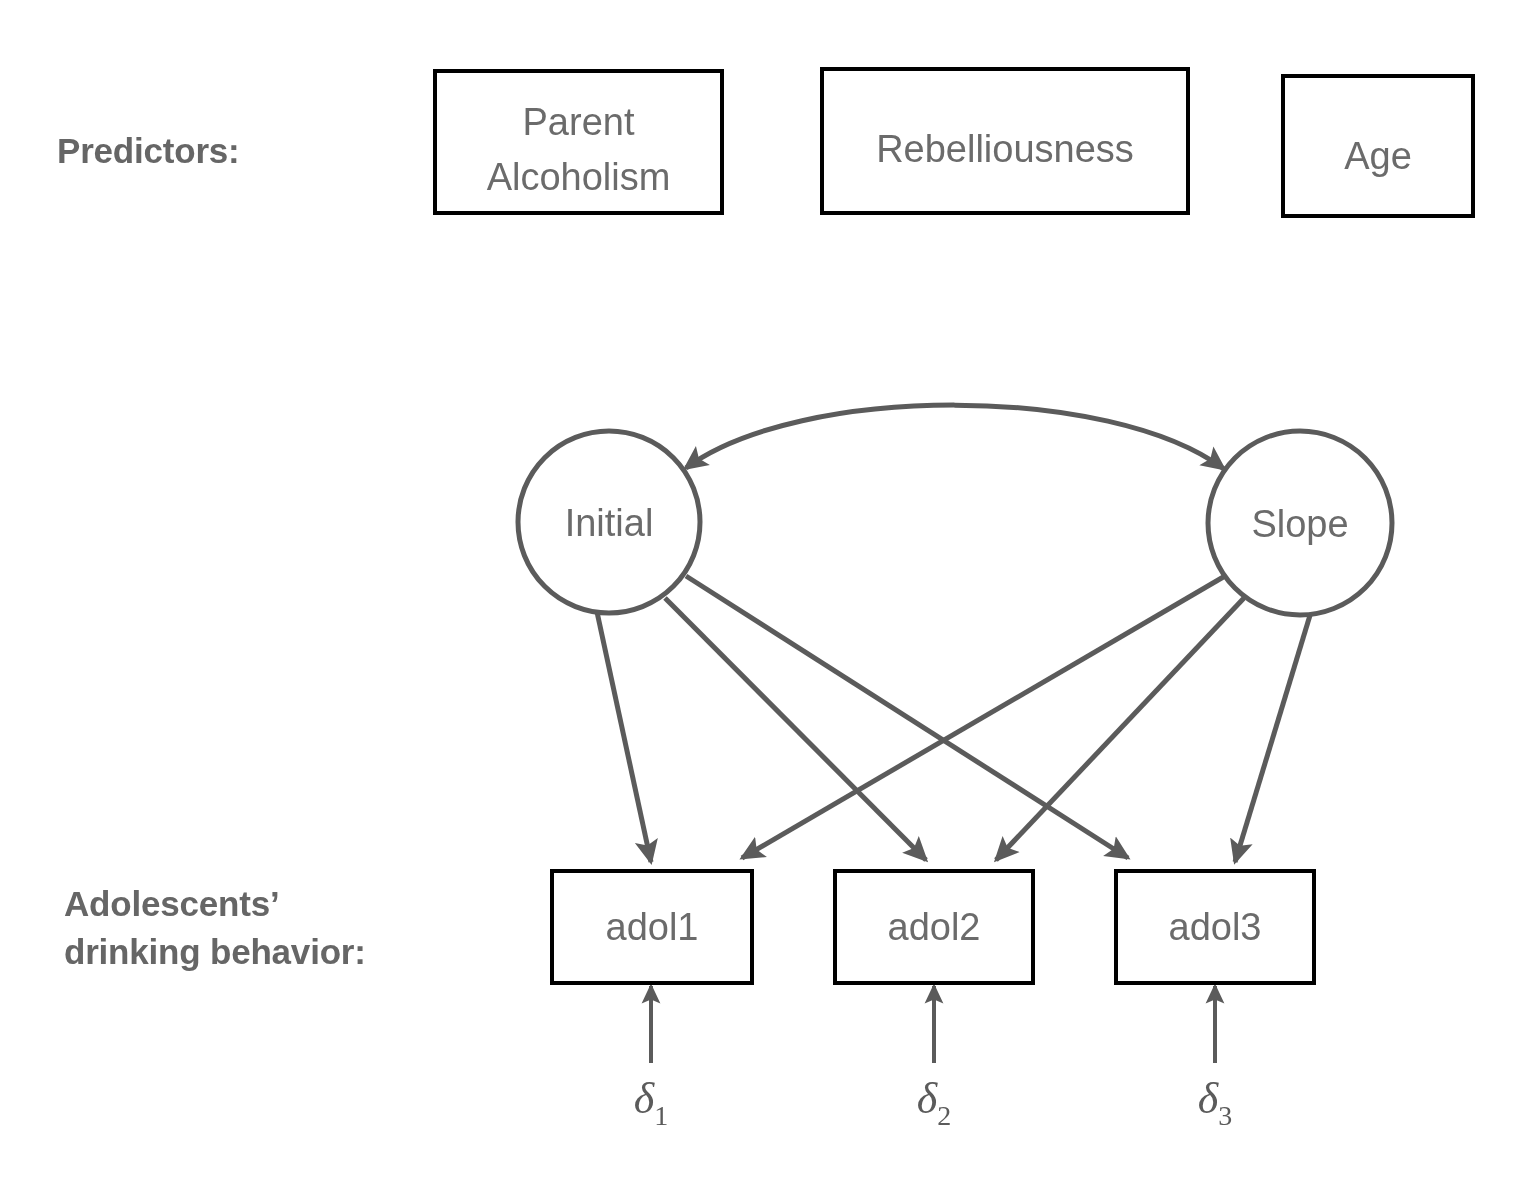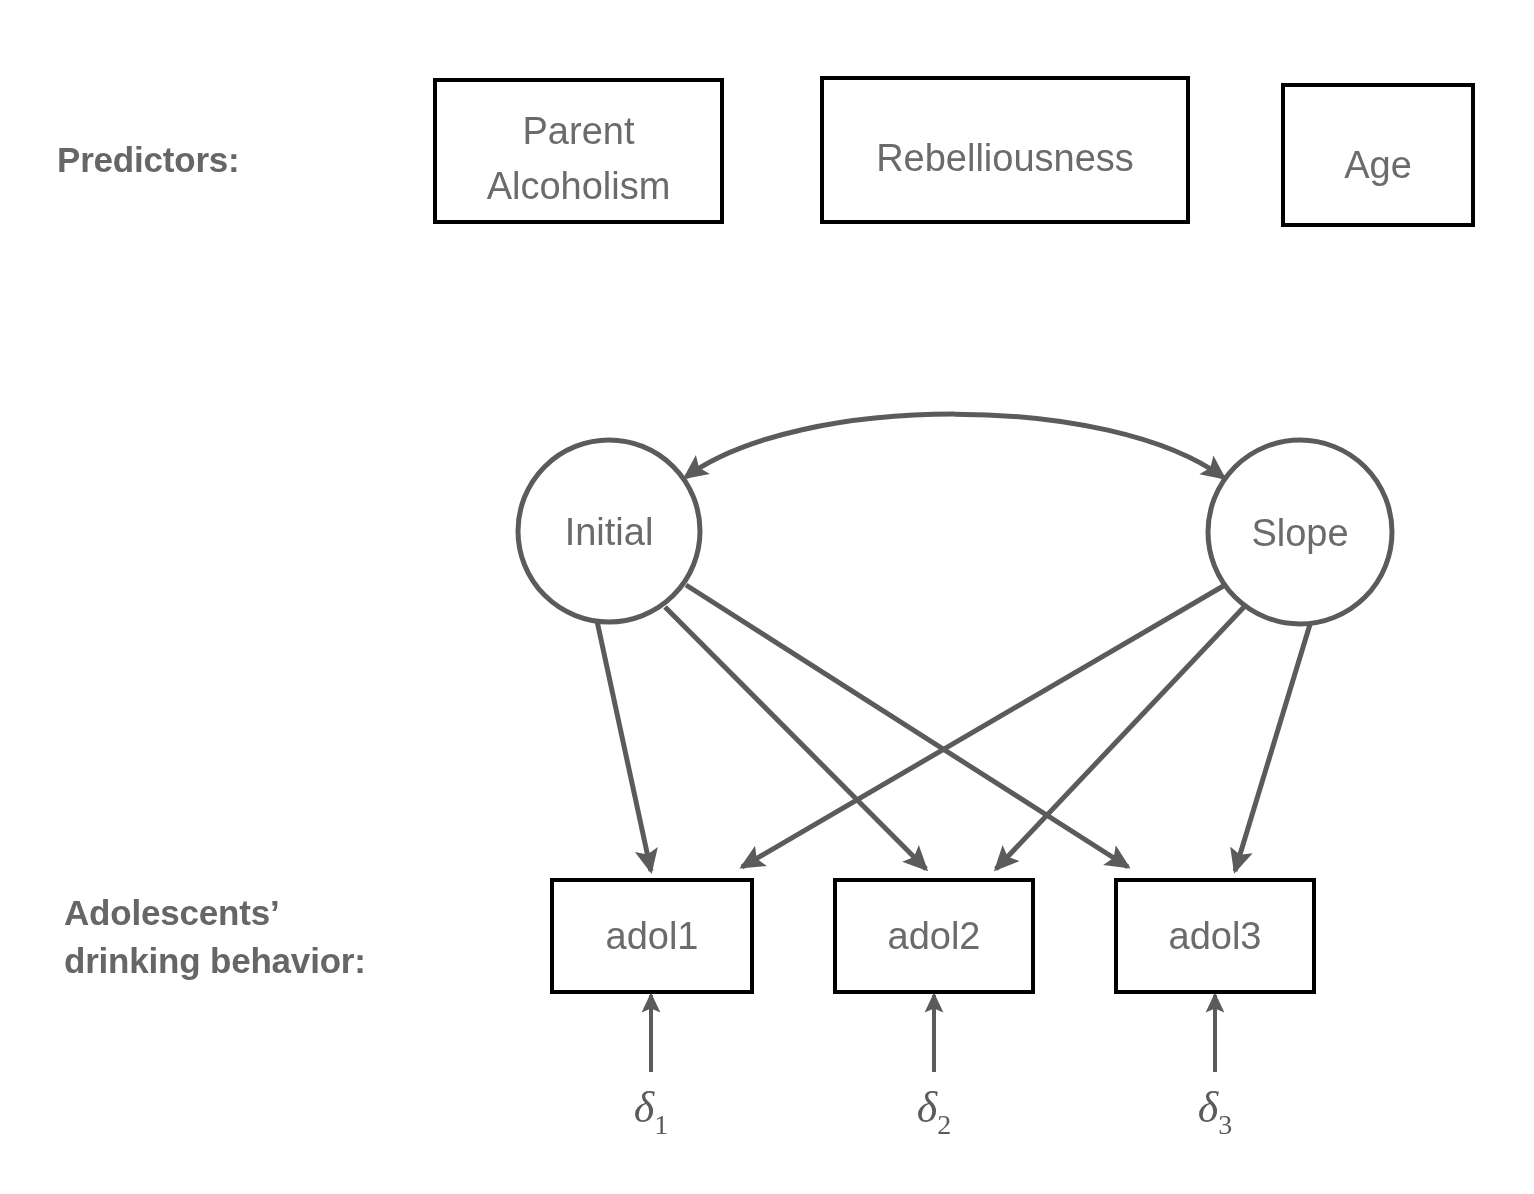--- a/index.html
+++ b/index.html
@@ -9,21 +9,21 @@
   }
   body {
     width: 1534px;
     height: 1194px;
     font-family: "Liberation Sans", sans-serif;
     overflow: hidden;
     position: relative;
   }
   #diagram-root {
     position: absolute;
-    top: 9px;
+    top: 0;
     left: 0;
     width: 1534px;
     height: 938px;
   }
   svg#sem-canvas {
     position: absolute;
     top: 0;
     left: 0;
     width: 1534px;
     height: 1194px;

